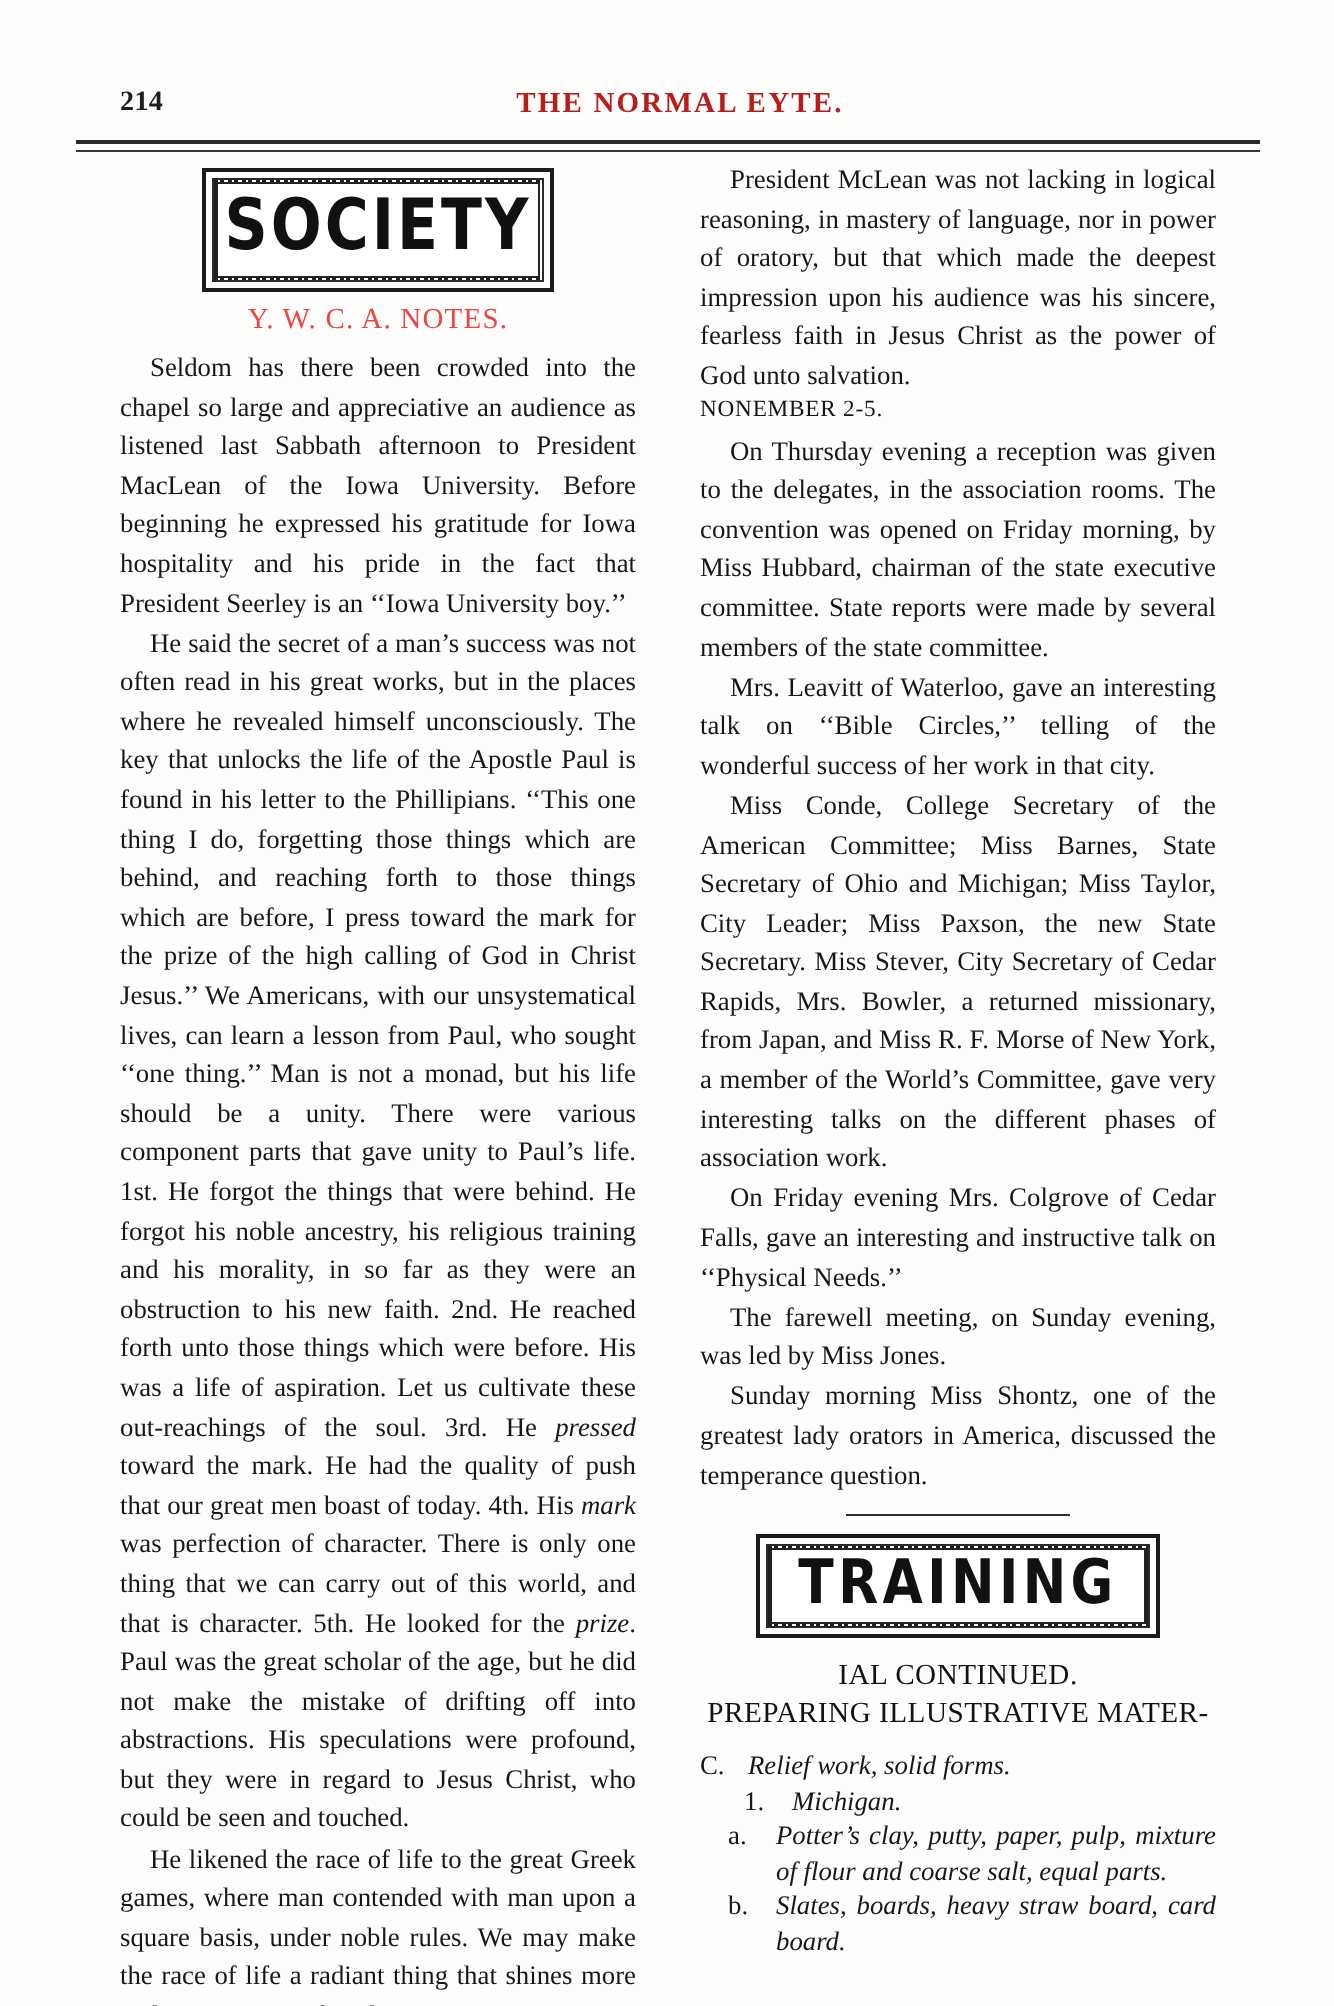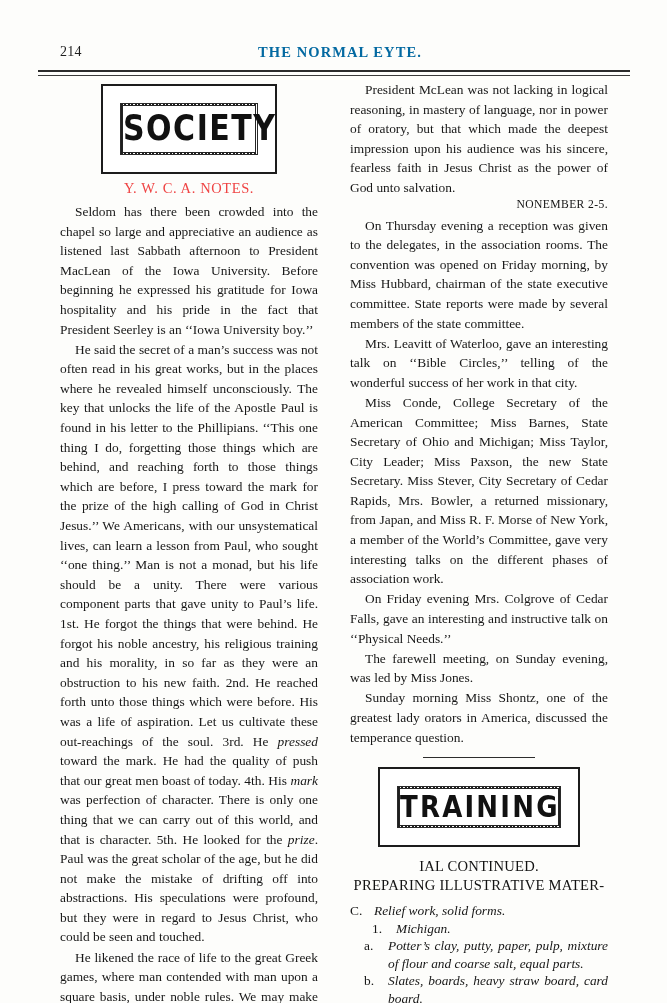--- a/index.html
+++ b/index.html
@@ -30,36 +30,36 @@
     left: 60px;
     top: 44px;
     width: 560px;
     height: 20px;
   }
   .folio {
     position: absolute;
     left: 0;
     top: 0;
     font-family: "Liberation Serif", serif;
-    font-weight: normal;
+    font-weight: bold;
     font-size: 14px;
     letter-spacing: 0.2px;
     color: #1d1d1d;
   }
   .head-title {
     position: absolute;
     left: 0;
     right: 0;
     top: 0;
     text-align: center;
     font-family: "Liberation Serif", serif;
     font-weight: bold;
     font-size: 14.5px;
     letter-spacing: 1.1px;
-    color: #0369a1;
+    color: #b91c1c;
   }
   .head-rule {
     position: absolute;
     left: 38px;
     top: 70px;
     width: 592px;
     height: 3px;
     border-top: 2px solid #2b2b2b;
     border-bottom: 1px solid #3a3a3a;
   }
@@ -86,21 +86,21 @@
   p.body + p.body { margin-top: 0.5px; }
   p.body i { font-style: italic; }
 
   
   .banner {
     position: relative;
     margin: 0 auto;
     box-sizing: border-box;
     background: #ffffff;
     border: 2px solid #1c1c1c;
-    padding: 17px;
+    padding: 3px;
   }
   .banner-orn {
     border: 1px solid #2a2a2a;
     padding: 1px;
     background:
       repeating-linear-gradient(90deg,
         #1f1f1f 0px, #1f1f1f 2px,
         #ffffff 2px, #ffffff 3px,
         #1f1f1f 3px, #1f1f1f 5px,
         #ffffff 5px, #ffffff 7px);
@@ -154,21 +154,21 @@
   }
   .sub-head {
     text-align: center;
     font-family: "Liberation Serif", serif;
     font-size: 11.6px;
     letter-spacing: 0.3px;
     margin: 9px 0 1px;
     color: #141414;
   }
   .sub-head2 {
-    text-align: right;
+    text-align: left;
     font-family: "Liberation Serif", serif;
     font-size: 11.6px;
     letter-spacing: 0.4px;
     margin: 0 0 5px;
     color: #141414;
   }
   .dept-head {
     text-align: center;
     font-family: "Liberation Serif", serif;
     font-size: 14.6px;

